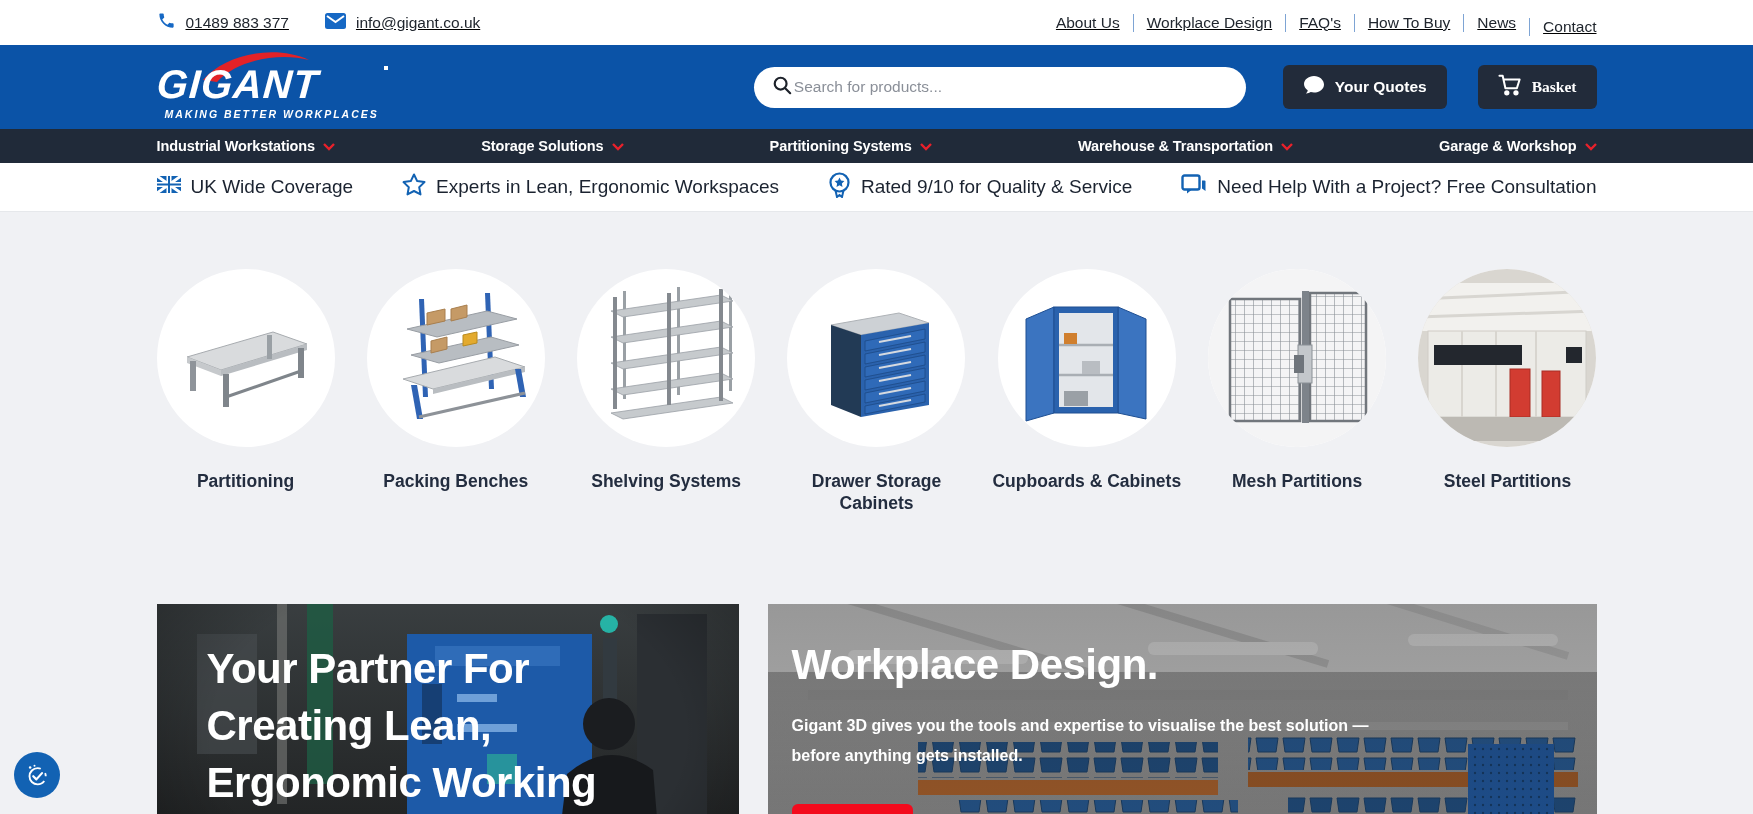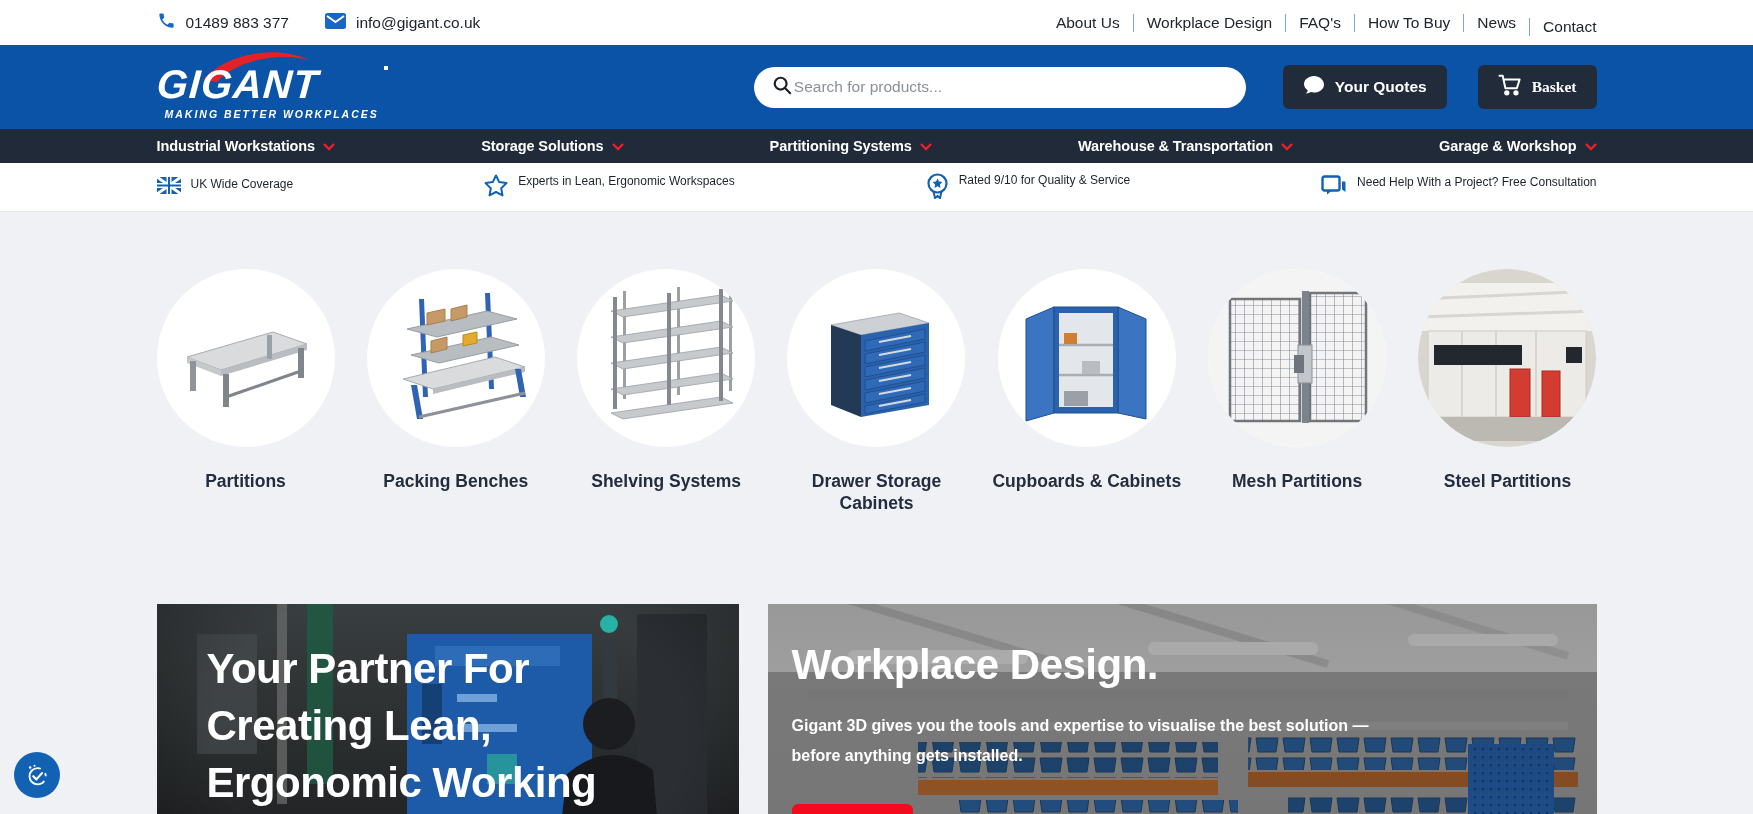--- a/index.html
+++ b/index.html
@@ -2,21 +2,21 @@
 <html><head>
 <meta charset="utf-8">
 <style>
   * { margin:0; padding:0; box-sizing:border-box; }
   html,body { width:1753px; height:814px; overflow:hidden; background:#fff;
     font-family:"Liberation Sans", sans-serif; }
   .container { width:1440px; margin:0 auto; }
 
   
   .topbar { height:45px; background:#fff; }
-  .topbar .container { height:100%; display:flex; justify-content:space-between; }
+  .topbar .container { height:100%; display:flex; justify-content:space-between;text-decoration:underline; }
   .topbar-left { display:flex; align-items:center; gap:36px; }
   .contact-item { display:flex; align-items:center; gap:10px; color:#20262e; font-size:15.5px; font-weight:500; cursor:pointer; }
   .topbar-links { display:flex; align-items:center; }
   .topbar-links a { color:#20262e; font-size:15.5px; text-decoration:none; padding:0 13px; cursor:pointer; }
   .topbar-links a + a { border-left:1.5px solid #7ea4d4; }
   .topbar-links a:last-child { padding-right:0;margin-top:8px; }
 
   
   .header { height:84px; background:#0B53A7; }
   .header .container { height:100%; display:flex; align-items:center; }
@@ -38,21 +38,21 @@
 
   
   .mainnav { height:34px; background:#202A39; }
   .mainnav .container { height:100%; display:flex; align-items:center; justify-content:space-between; }
   .nav-item { display:flex; align-items:center; gap:8px; color:#fff; font-size:14.5px; font-weight:bold;
     letter-spacing:-0.1px; cursor:pointer; }
 
   
   .features { height:49px; background:#fff; border-bottom:1px solid #e6e8eb; }
   .features .container { height:100%; display:flex; align-items:center; justify-content:space-between; }
-  .feature { display:flex; gap:10px; color:#1B2330; font-size:12px; }
+  .feature { display:flex; align-items:center; gap:10px; color:#1B2330; font-size:19px; }
 
   
   .content { background:#F0F1F4; height:602px; padding-top:57px; }
   .categories { display:flex; justify-content:space-between; }
   .category { width:178px; cursor:pointer; }
   .cat-circle { width:178px; height:178px; border-radius:50%; background:#fff; overflow:hidden; }
   .cat-circle svg { display:block; }
   .cat-label { margin-top:23px; width:220px; margin-left:-21px; text-align:center;
     font-size:17.5px; font-weight:bold; color:#232D3F; line-height:22px; }
   .category:nth-child(4) .cat-label { width:150px; margin-left:14px; }
@@ -247,21 +247,21 @@
             <polygon points="30,88 116,63 150,75 64,101" fill="#d9dbdd" stroke="#a7abaf"></polygon>
             <polygon points="64,101 150,75 150,81 64,107" fill="#b9bdc1"></polygon>
             <polygon points="30,88 64,101 64,107 30,94" fill="#c6c9cc"></polygon>
             <rect x="66" y="105" width="6" height="33" fill="#7f858b"></rect>
             <rect x="141" y="79" width="6" height="30" fill="#7f858b"></rect>
             <rect x="33" y="92" width="6" height="30" fill="#8f949a"></rect>
             <rect x="110" y="66" width="5" height="24" fill="#9aa0a5"></rect>
             <line x1="69" y1="128" x2="144" y2="102" stroke="#7f858b" stroke-width="3"></line>
           </svg>
         </div>
-        <div class="cat-label">Partitions</div>
+        <div class="cat-label">Partitioning</div>
       </div>
 
       <div class="category">
         <div class="cat-circle">
           <svg width="178" height="178" viewBox="0 0 178 178">
             <polygon points="52,30 57,30 61,128 56,128" fill="#2f63b4"></polygon>
             <polygon points="118,24 123,24 127,120 122,120" fill="#2f63b4"></polygon>
             <polygon points="40,60 120,42 150,50 70,68" fill="#b8bdc2" stroke="#989da3"></polygon>
             <polygon points="60,44 78,40 78,52 60,56" fill="#c59a66" stroke="#a87f4e"></polygon>
             <polygon points="84,40 100,36 100,48 84,52" fill="#c59a66" stroke="#a87f4e"></polygon>

